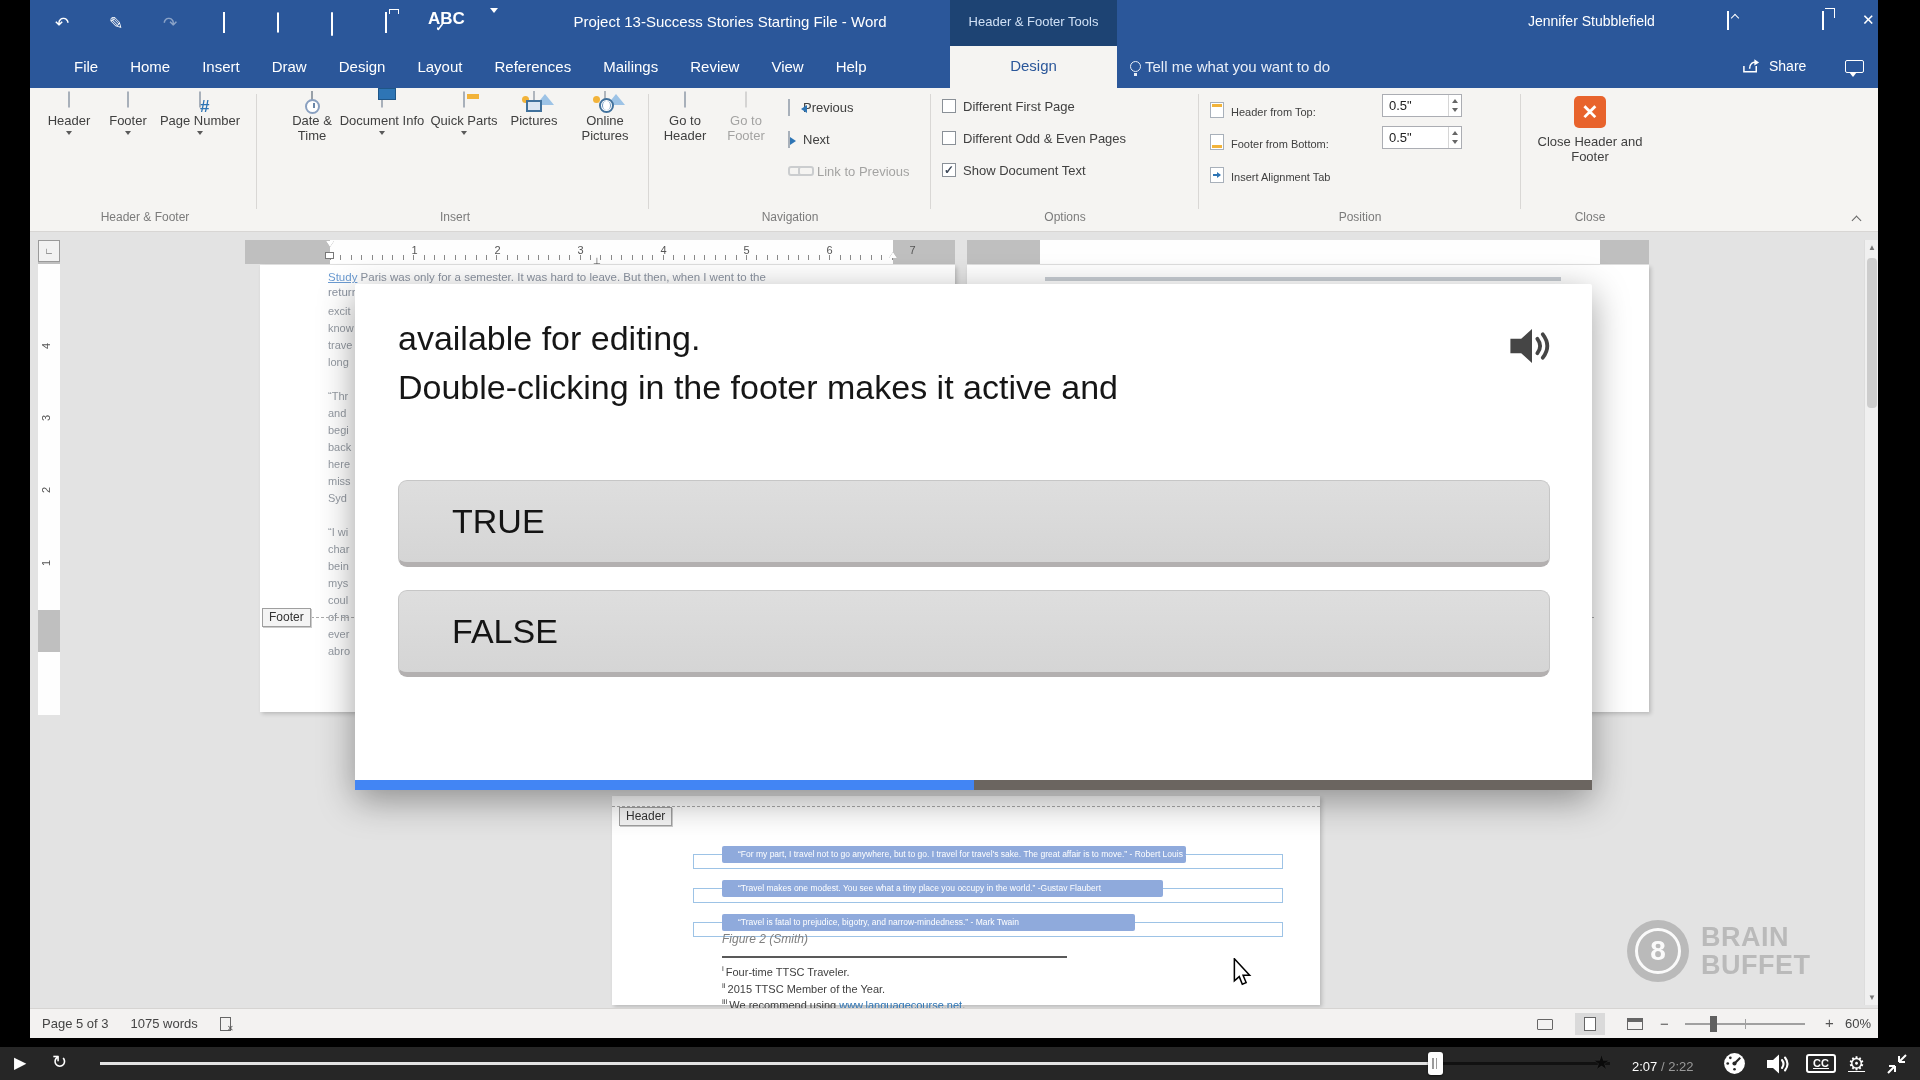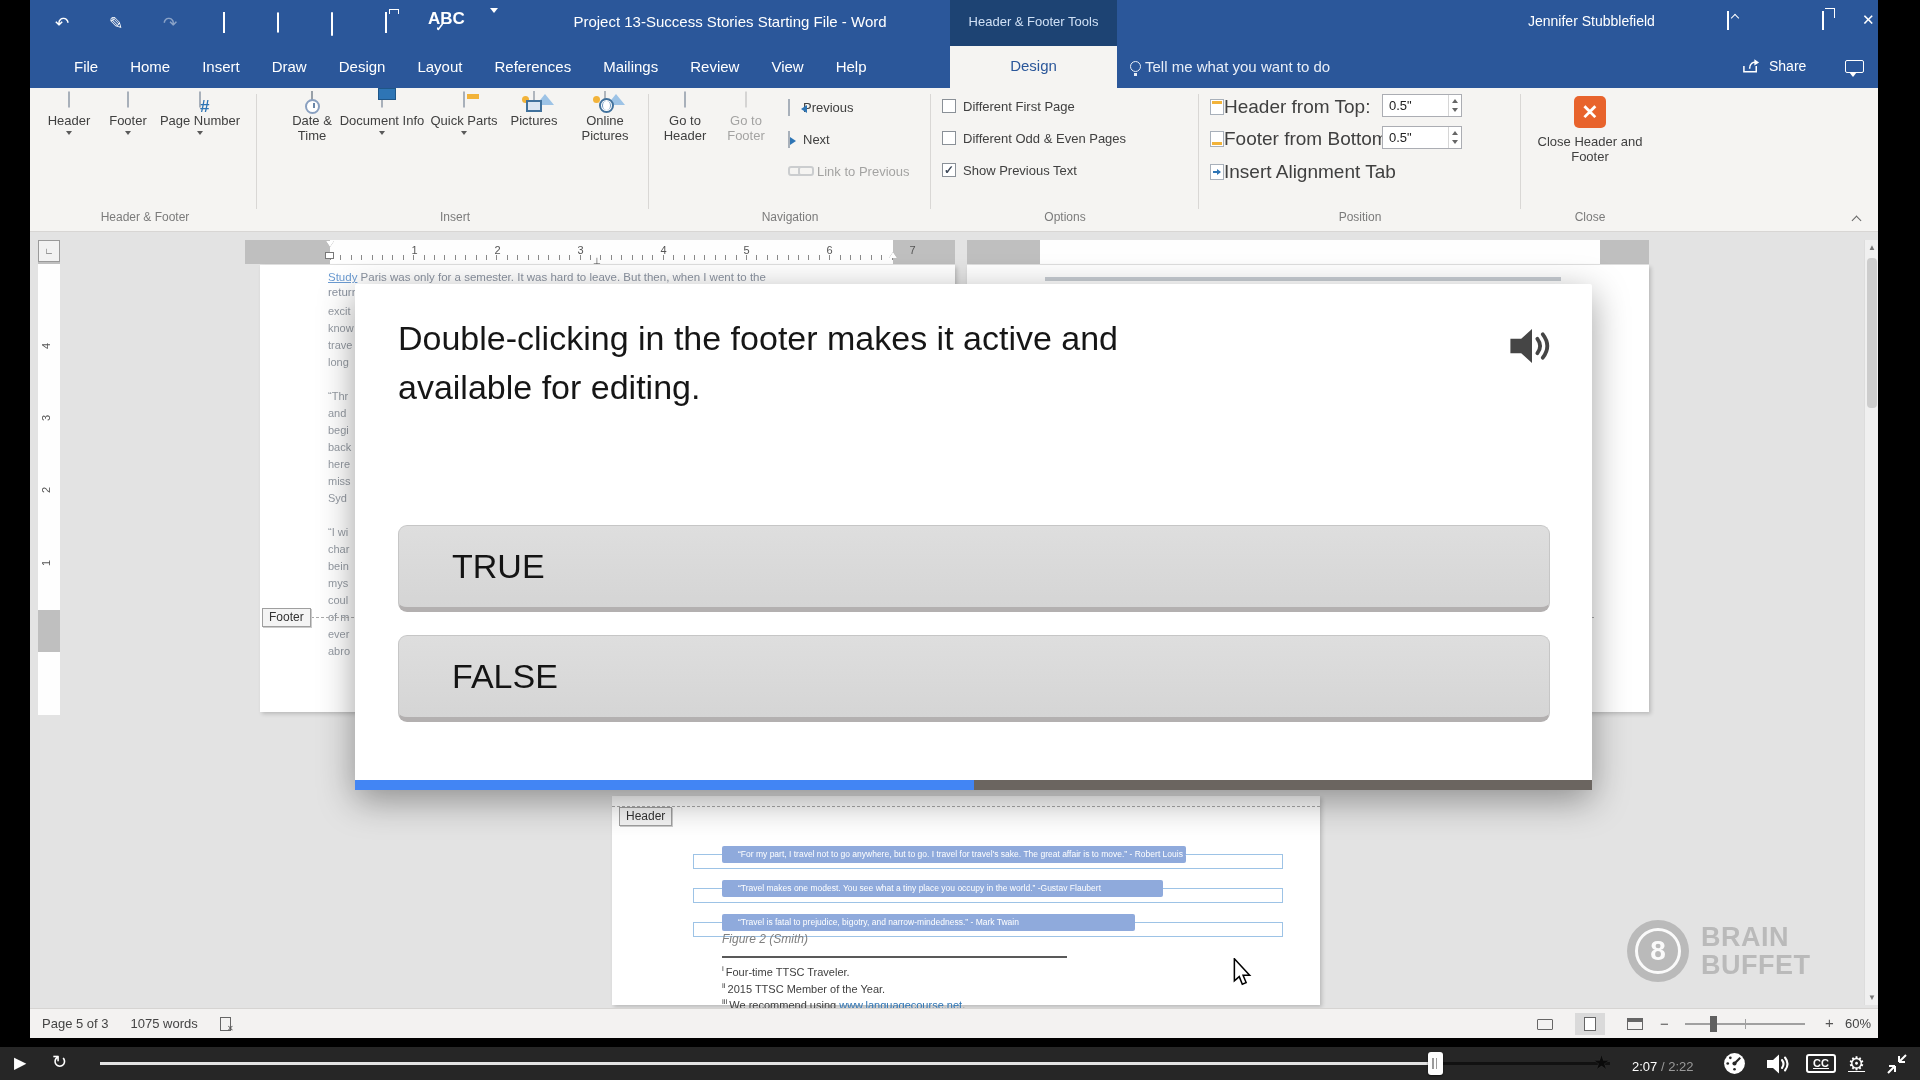--- a/index.html
+++ b/index.html
@@ -77,21 +77,21 @@
   .smallrow.off { opacity:.45; }
   .mini-pg { width:13px; height:16px; border:1px solid #a8b0ba; background:#fff; position:relative; }
   .mini-pg::before { content:''; position:absolute; left:1px; right:1px; top:1px; height:3px; background:#f2b33a; }
   .tri-l { width:0; height:0; border-top:4px solid transparent; border-bottom:4px solid transparent; border-right:6px solid #2e75b5; position:absolute; left:-7px; top:5px; }
   .tri-r { width:0; height:0; border-top:4px solid transparent; border-bottom:4px solid transparent; border-left:6px solid #2e75b5; position:absolute; right:-7px; top:5px; }
   .mini-wrap { position:relative; }
   .lnk-ico { width:16px; height:10px; border:2px solid #9aa0a6; border-radius:3px; position:relative; }
   .lnk-ico::after { content:''; position:absolute; left:8px; top:-2px; width:12px; height:6px; border:2px solid #9aa0a6; border-radius:3px; background:#f5f4f2; }
   .opt-row { position:absolute; display:flex; gap:7px; align-items:center; font-size:13px; color:#404040; height:20px; white-space:nowrap; }
   .cb { width:14px; height:14px; border:1px solid #8a9097; background:#fff; display:inline-flex; align-items:center; justify-content:center; font-size:12px; font-weight:bold; color:#3f4a5a; line-height:12px; }
-  .pos-row { position:absolute; display:flex; align-items:center; font-size:19px; color:#404040; height:22px; white-space:nowrap; }
+  .pos-row { position:absolute; display:flex; gap:7px; align-items:flex-end; font-size:11px; color:#404040; height:22px; white-space:nowrap; }
   .pos-ico { width:14px; height:16px; border:1px solid #a8b0ba; background:#fff; position:relative; flex:0 0 auto; }
   .pos-ico.top::before { content:''; position:absolute; top:1px; left:1px; right:1px; height:3px; background:#f2b33a; }
   .pos-ico.bot::before { content:''; position:absolute; bottom:1px; left:1px; right:1px; height:3px; background:#f2b33a; }
   .pos-ico.atab::before { content:''; position:absolute; left:2px; top:6px; width:7px; height:1.5px; background:#2e75b5; }
   .pos-ico.atab::after { content:''; position:absolute; right:2px; top:3.5px; border-top:3.5px solid transparent; border-bottom:3.5px solid transparent; border-left:4px solid #2e75b5; }
   .spin { width:80px; height:23px; background:#fff; border:1px solid #abadb3; font-size:13px; color:#222; padding:3px 16px 0 6px; position:relative; }
   .spin i { position:absolute; right:0; top:0; bottom:0; width:13px; border-left:1px solid #d6d6d6; }
   .spin i::before { content:''; position:absolute; left:3px; top:4px; border-left:3px solid transparent; border-right:3px solid transparent; border-bottom:4px solid #666; }
   .spin i::after { content:''; position:absolute; left:3px; bottom:4px; border-left:3px solid transparent; border-right:3px solid transparent; border-top:4px solid #666; }
   .xico { width:32px; height:32px; border-radius:5px; background:#e8632c; color:#fff; font-size:20px; font-weight:bold; display:flex; align-items:center; justify-content:center; margin:4px auto 0; }
@@ -156,21 +156,21 @@
   
   #scroll { position:absolute; left:1834px; top:240px; width:14px; height:765px; background:#f0f0f0; border-left:1px solid #ddd; }
   #scroll .up, #scroll .dn { position:absolute; left:0; width:14px; font-size:8px; color:#777; text-align:center; }
   #scroll .up { top:3px; } #scroll .dn { bottom:3px; }
   #scroll .thumb { position:absolute; left:2px; top:18px; width:10px; height:150px; background:#cdcdcd; border-radius:4px; }
 
   
   #quiz { position:absolute; left:325px; top:284px; width:1237px; height:506px; background:#fff; border-radius:2px; box-shadow:0 10px 36px rgba(0,0,0,.38); }
   #quiz .q { position:absolute; left:43px; top:30px; font-size:34px; line-height:49px; color:#161616; }
   #speaker { position:absolute; right:38px; top:44px; color:#454545; }
-  .ansbtn { position:absolute; left:43px; right:42px; height:87px; background:linear-gradient(#dedede,#d5d5d5); border:1px solid #c6c6c6; border-bottom:5px solid #b3b0b0; border-radius:9px; font-size:34px; color:#141414; display:flex; align-items:center; padding-left:53px;margin-top:45px; }
+  .ansbtn { position:absolute; left:43px; right:42px; height:87px; background:linear-gradient(#dedede,#d5d5d5); border:1px solid #c6c6c6; border-bottom:5px solid #b3b0b0; border-radius:9px; font-size:34px; color:#141414; display:flex; align-items:center; padding-left:53px; }
   #btn-true { top:196px; }
   #btn-false { top:306px; }
   #quiz-progress { position:absolute; left:0; right:0; bottom:0; height:10px; display:flex; }
   #quiz-progress .blue { width:50%; background:#4285f4; }
   #quiz-progress .gray { flex:1; background:#6b6560; }
 
   
   #logo { position:absolute; left:1597px; top:920px; display:flex; gap:12px; align-items:center; opacity:.85; }
   #logo .ring { width:62px; height:62px; border-radius:50%; background:#b3b3b3; color:#fff; display:flex; align-items:center; justify-content:center; font-size:34px; font-weight:bold; }
   #logo .ring i { width:46px; height:46px; border:3px solid #fff; border-radius:50%; display:flex; align-items:center; justify-content:center; font-style:normal; font-size:28px; }
@@ -338,21 +338,21 @@
           <span>Different First Page</span>
         </label>
 
         <label class="opt-row" style="left: 912px; top: 40px;">
           <span class="cb"></span>
           <span>Different Odd &amp; Even Pages</span>
         </label>
 
         <label class="opt-row" style="left: 912px; top: 72px;">
           <span class="cb">✓</span>
-          <span>Show Previous Text</span>
+          <span>Show Document Text</span>
         </label>
       </div>
     <div class="gsep" style="left:1168px;"></div>
 
     <div class="pos-row" style="left:1180px;top:8px;">
       <span class="pos-ico top"></span>
       <span>Header from Top:</span>
     </div>
     <div class="spin" style="position:absolute;left:1352px;top:6px;">
       <span>0.5"</span><i></i>
@@ -503,22 +503,22 @@
 
   <div id="logo">
     <span class="ring">
         <i>8</i>
       </span>
     <span class="txt"><span>BRAIN</span><br><span>BUFFET</span></span>
   </div>
 
   <div id="quiz">
     <div class="q">
+      <div>available for editing.</div>
       <div>Double-clicking in the footer makes it active and</div>
-      <div>available for editing.</div>
     </div>
     <span id="speaker">
       <svg width="44" height="36" viewBox="0 0 24 20">
           <polygon points="0,6 6,6 12,0.5 12,19.5 6,14 0,14" fill="currentColor"></polygon>
           <path d="M15 6 q3 4 0 8 M18 3.5 q5 6.5 0 13" stroke="currentColor" stroke-width="2.1" fill="none" stroke-linecap="round"></path>
         </svg>
     </span>
     <div class="ansbtn" id="btn-true">TRUE</div>
     <div class="ansbtn" id="btn-false">FALSE</div>
     <div id="quiz-progress">

